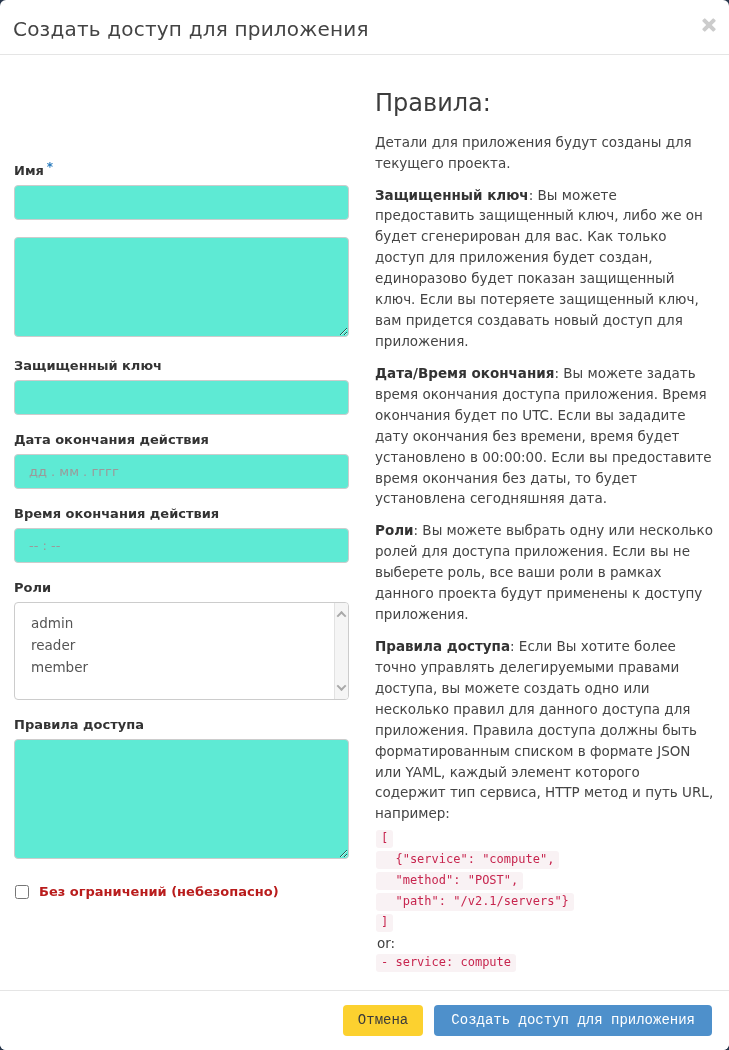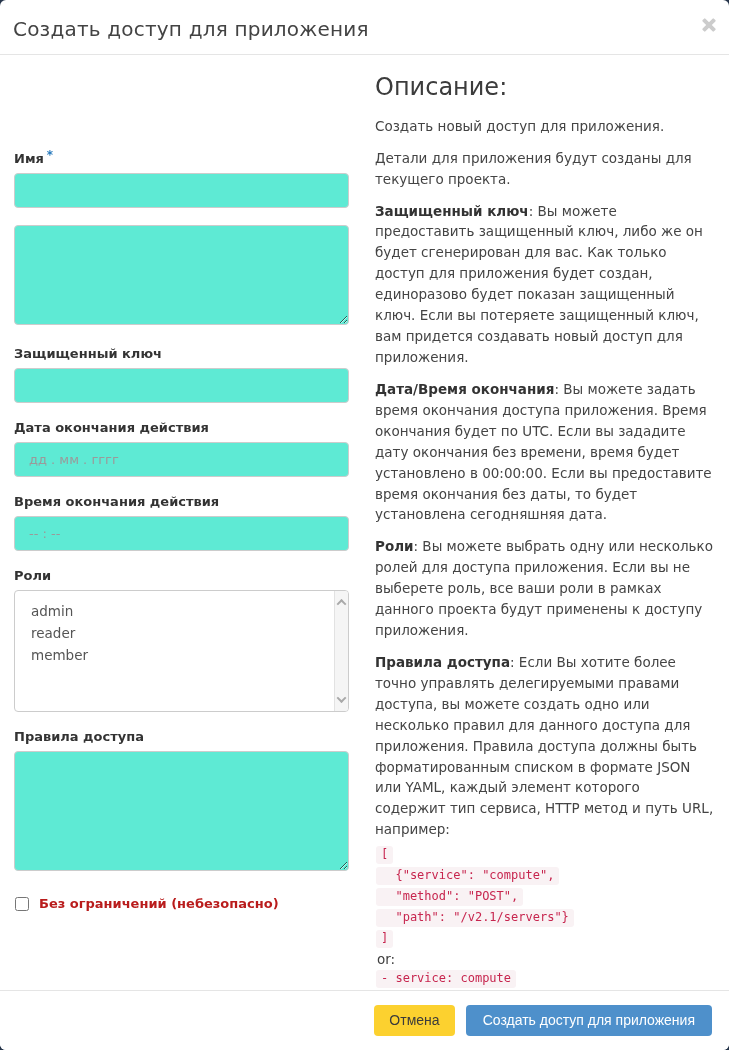--- a/index.html
+++ b/index.html
@@ -64,21 +64,21 @@
     outline: none;
   }
   .text-input { height: 35px; padding: 6px 14px; }
   .text-input::placeholder { color: #9a9a9a; opacity: 1; }
   .textarea { padding: 8px 14px; resize: both; }
   .textarea.h100 { height: 100px; }
   .textarea.h120 { height: 120px; }
 
   
   .select-multi {
-    width: 100%; height: 122px;
+    width: 100%; height: 98px;
     border: 1px solid #cccccc; border-radius: 4px;
     display: flex; overflow: hidden; background: #fff;
   }
   .select-options { flex: 1; padding-top: 9px; }
   .select-option {
     font-size: 13.5px; color: #555; line-height: 22px; padding: 0 16px;
     cursor: default;
   }
   .select-scrollbar {
     flex: 0 0 14px; background: #f5f5f5; border-left: 1px solid #e2e2e2;
@@ -121,21 +121,21 @@
   .or-line { font-size: 13.5px; color: #404040; margin: 1px 0 3px 2px; }
 
   
   .modal-footer {
     border-top: 1px solid #e5e5e5;
     padding: 14px 17px 14px 0;
     text-align: right; background: #fff;
   }
   .btn {
     display: inline-block; border: none; border-radius: 4px;
-    font-family: Liberation Sans, sans-serif;
+    font-family: Liberation Mono, monospace;
     font-size: 14px; padding: 7px 15px; cursor: pointer; line-height: 17px;
   }
   .btn-cancel { background: #fcd12f; color: #3b3b3b; }
   .btn-submit { background: #4e90cb; color: #ffffff; margin-left: 6px; padding: 7px 17px; }
 </style>
 </head>
 <body>
 
 <div class="modal">
 
@@ -196,23 +196,22 @@
 
       <div class="checkbox-row">
         <input type="checkbox" style="">
         <span class="checkbox-label">Без ограничений (небезопасно)</span>
       </div>
 
     </div>
 
     <div class="col-desc">
 
-      <h2 class="desc-heading">Описание:</h2>
-
-      <p class="desc-p"><span>Создать новый доступ для приложения.</span></p>
+      <h2 class="desc-heading">Правила:</h2>
+
 
       <p class="desc-p"><span>Детали для приложения будут созданы для текущего проекта.</span></p>
 
       <p class="desc-p"><strong>Защищенный ключ</strong><span>: Вы можете предоставить защищенный ключ, либо же он будет сгенерирован для вас. Как только доступ для приложения будет создан, единоразово будет показан защищенный ключ. Если вы потеряете защищенный ключ, вам придется создавать новый доступ для приложения.</span></p>
 
       <p class="desc-p"><strong>Дата/Время окончания</strong><span>: Вы можете задать время окончания доступа приложения. Время окончания будет по UTC. Если вы зададите дату окончания без времени, время будет установлено в 00:00:00. Если вы предоставите время окончания без даты, то будет установлена сегодняшняя дата.</span></p>
 
       <p class="desc-p"><strong>Роли</strong><span>: Вы можете выбрать одну или несколько ролей для доступа приложения. Если вы не выберете роль, все ваши роли в рамках данного проекта будут применены к доступу приложения.</span></p>
 
       <p class="desc-p" style="margin-bottom:6px;"><strong>Правила доступа</strong><span>: Если Вы хотите более точно управлять делегируемыми правами доступа, вы можете создать одно или несколько правил для данного доступа для приложения. Правила доступа должны быть форматированным списком в формате JSON или YAML, каждый элемент которого содержит тип сервиса, HTTP метод и путь URL, например:</span></p>

